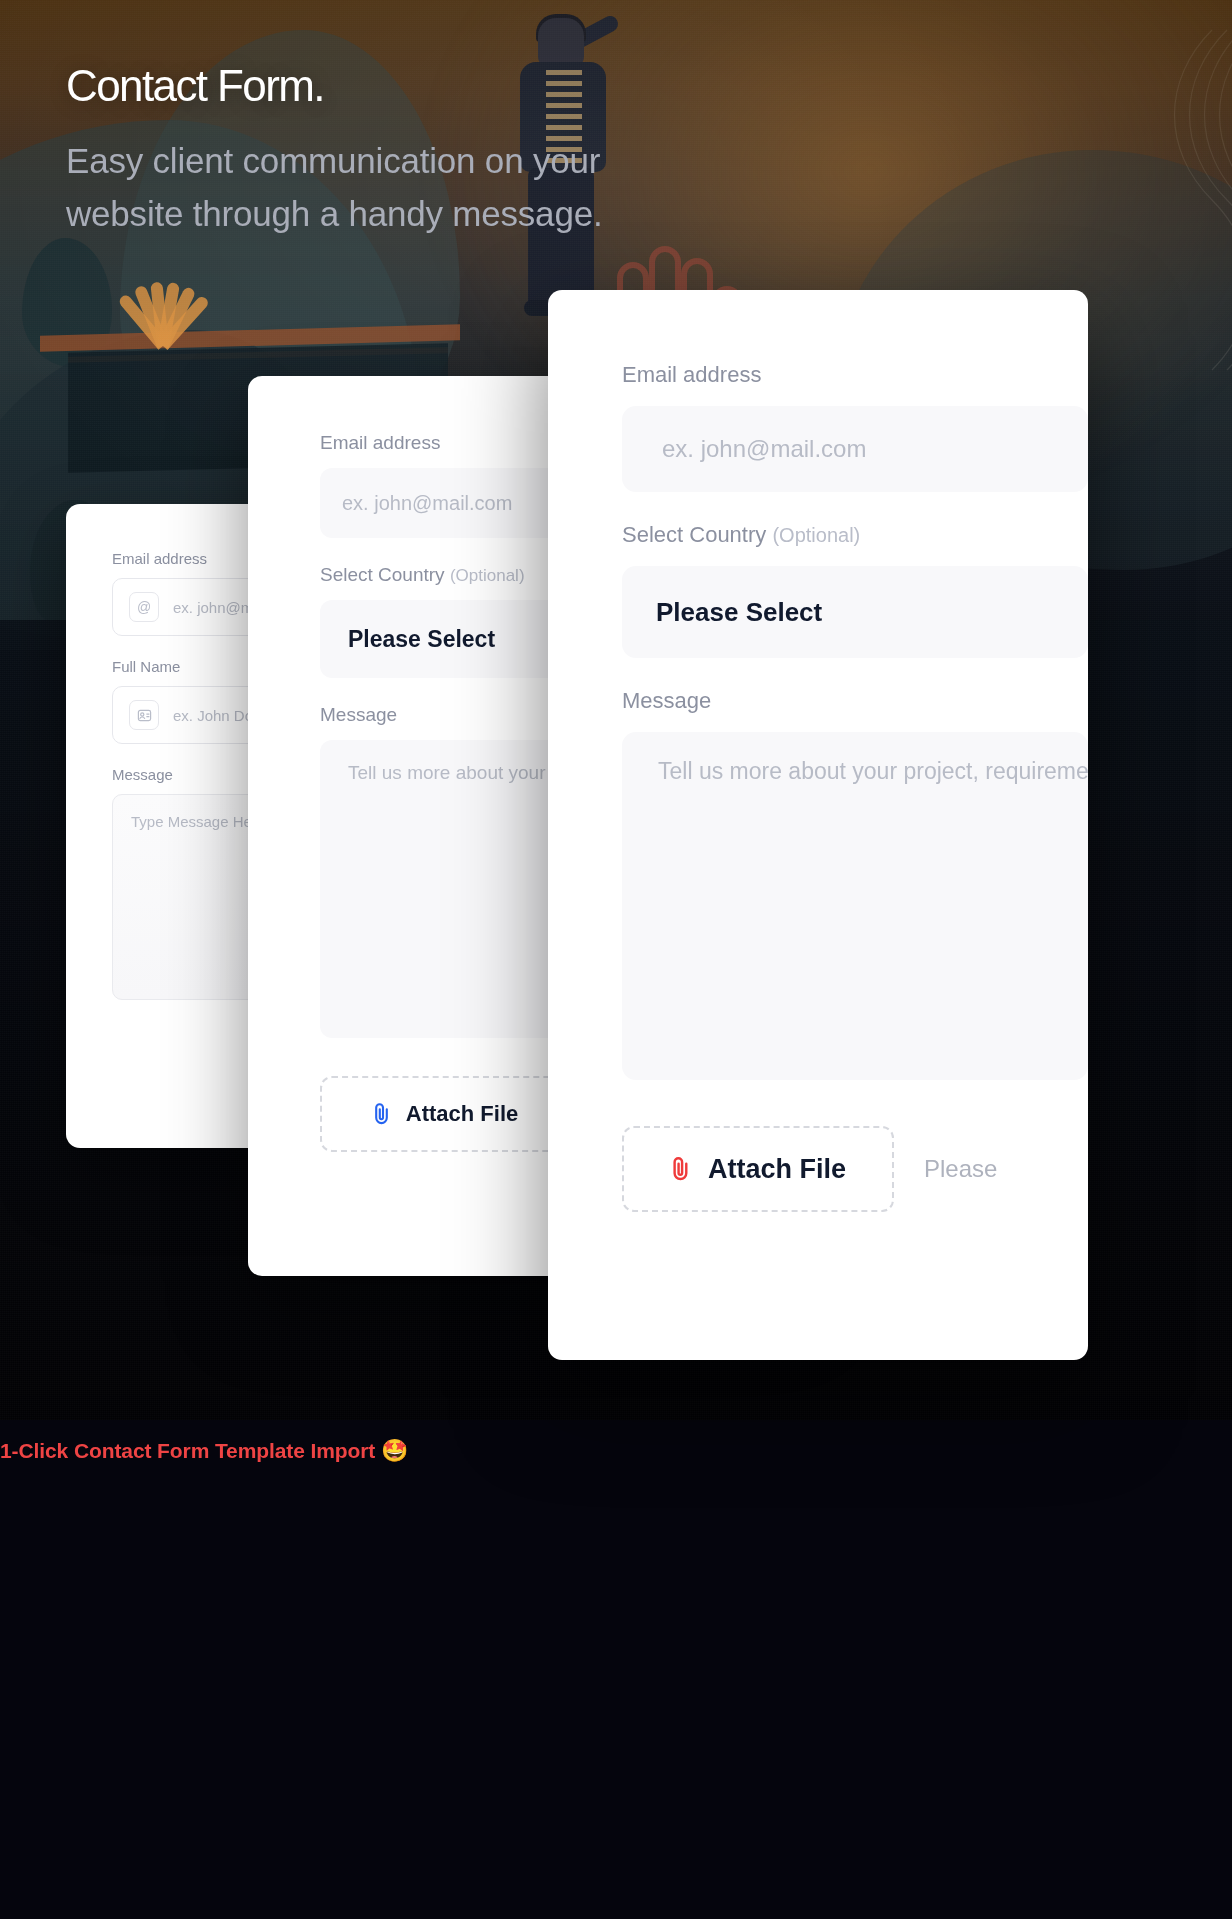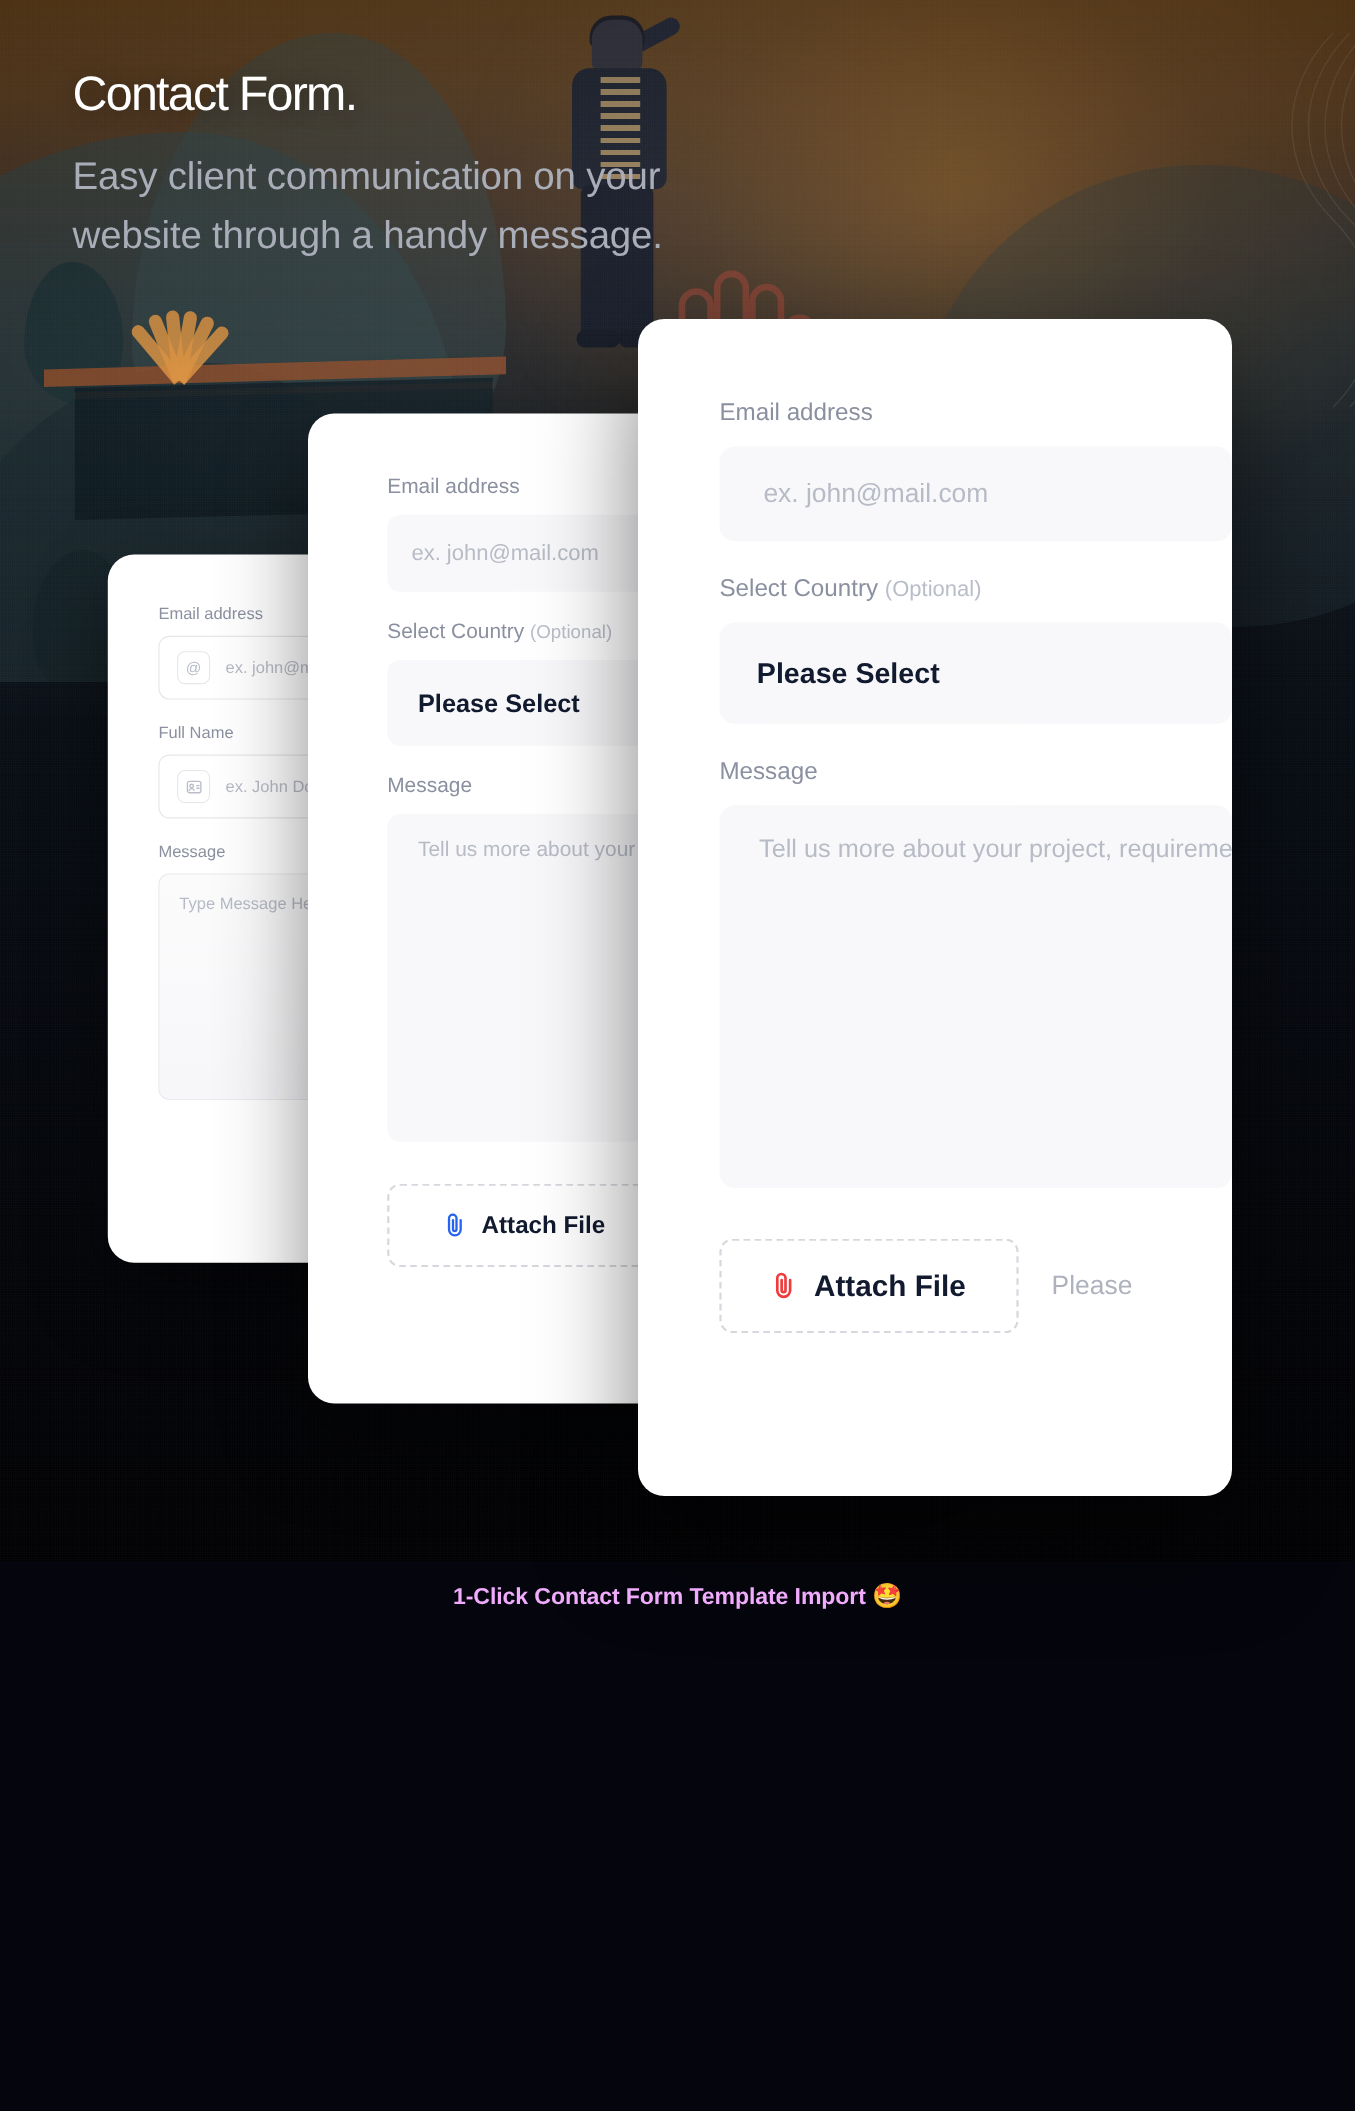--- a/index.html
+++ b/index.html
@@ -240,24 +240,23 @@
     font-weight: 400;
     color: #a9adb8;
     max-width: 540px;
     letter-spacing: -0.2px;
   }
 
   
   .card {
     position: absolute;
     background: #ffffff;
-    border-radius: 24px;
+    border-radius: 14px;
     overflow: hidden;
     z-index: 10;
-    margin-left: 32px;
   }
 
   
   .card-back {
     left: 66px; top: 504px;
     width: 420px; height: 644px;
     box-shadow: 0 30px 70px rgba(0,0,0,0.42);
     z-index: 11;
   }
   .card-back .card-inner { padding: 46px 46px 0 46px; }
@@ -371,24 +370,23 @@
   .card-front .maxnote {
     font-size: 24px; color: #aeb2bd; white-space: nowrap;
   }
 
   .clip { flex: 0 0 auto; display: block; }
 
   
   .caption {
     position: absolute;
     left: 0; right: 0; top: 1438px;
-    text-align: center;
     font-size: 21px;
     letter-spacing: -0.1px;
-    color: #f0abfc;
+    color: #ef4444;
     z-index: 20;
   }
   .caption .thin { font-weight: 700; }
   .caption .bold { font-weight: 700; }
   .caption .emo { font-size: 22px; }
 </style>
 </head>
 <body>
 
 <div class="page">

